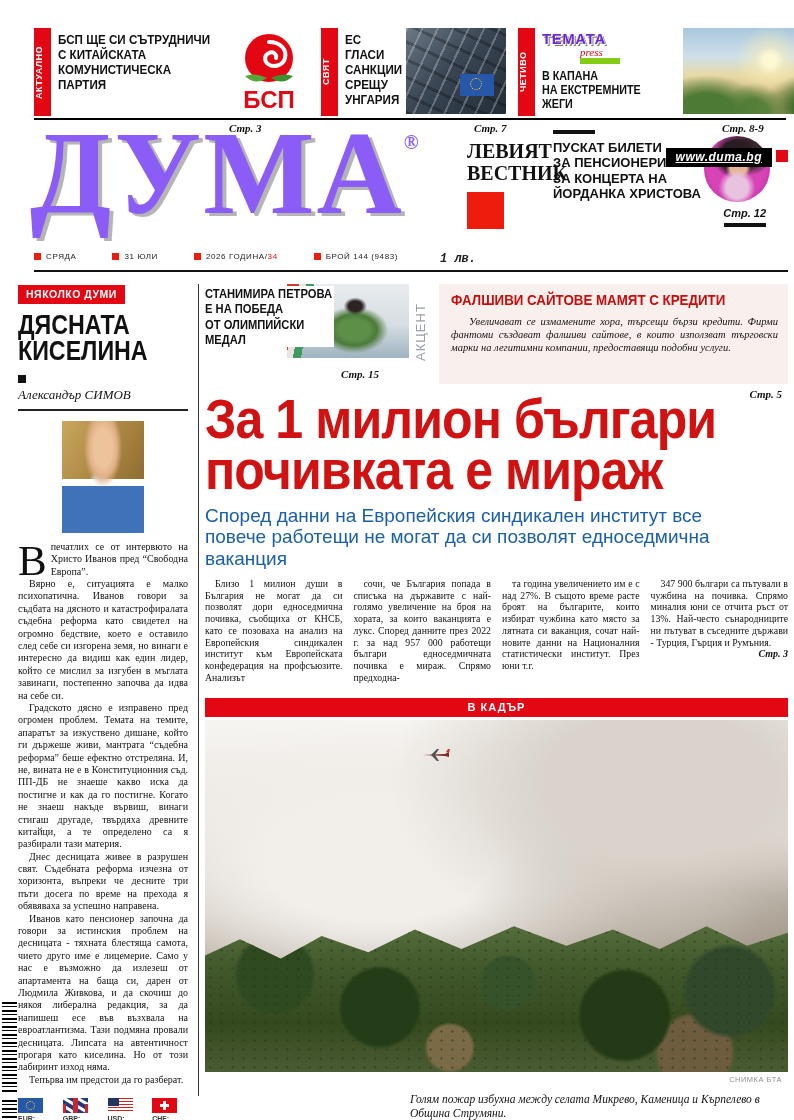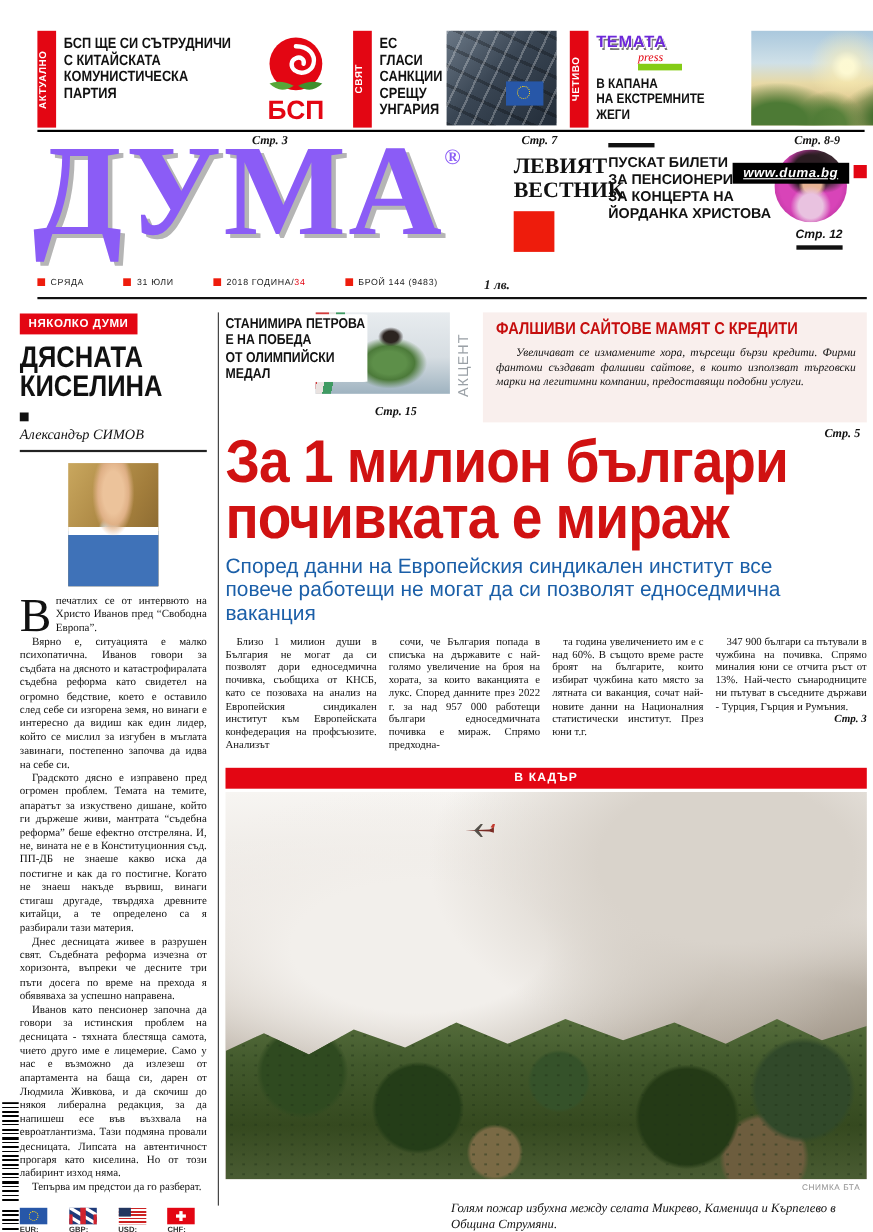--- a/index.html
+++ b/index.html
@@ -70,21 +70,21 @@
       radial-gradient(circle at 50% 50%, #d844b8 0 60%, #a3258c 100%); }
   .promo-page { font-family:Liberation Sans, sans-serif; font-weight:bold; font-style:italic;
                 font-size:11px; text-align:right; margin:6px 22px 4px 0; cursor:pointer; }
   .promo .dash.end { margin:0 22px 0 auto; }
 
   .dateline { position:absolute; left:4px; top:122px; width:754px; height:18px; font-size:8px;
               letter-spacing:.6px; color:#222; display:flex; align-items:flex-start; }
   .d-item { display:flex; align-items:center; margin-right:36px; }
   .d-sq { width:7px; height:7px; background:#ee1c0c; margin-right:5px; }
   .d-red { color:#e30613; }
-  .price { font-family:Liberation Serif, serif; font-style:italic; font-weight:bold;
+  .price { font-family:Liberation Mono, monospace; font-style:italic; font-weight:bold;
            font-size:12px; letter-spacing:0; margin-left:6px; }
   .site { position:absolute; right:16px; top:18px; background:#000; color:#fff; font-weight:bold;
           font-style:italic; font-size:12px; padding:2px 10px 3px; letter-spacing:.5px; cursor:pointer;
           text-decoration:underline; }
   .site-sq { position:absolute; right:0; top:20px; width:12px; height:12px; background:#e30613; }
   .mast-rule { position:absolute; left:4px; top:140px; width:754px; border-top:2px solid #111; }
 
   
   .opinion { position:absolute; left:18px; top:284px; width:181px; height:812px;
              border-right:1px solid #333; padding-right:10px; }
@@ -268,21 +268,21 @@
       <span class="d-item">
           <span class="d-sq"></span>
           <span>СРЯДА</span>
         </span>
       <span class="d-item">
           <span class="d-sq"></span>
           <span>31 ЮЛИ</span>
         </span>
       <span class="d-item">
           <span class="d-sq"></span>
-          <span>2018 ГОДИНА/</span>
+          <span>2026 ГОДИНА/</span>
           <span class="d-red">34</span>
         </span>
       <span class="d-item">
           <span class="d-sq"></span>
           <span>БРОЙ 144 (9483)</span>
         </span>
       <span class="price serif">1 лв.</span>
     </div>
     <div class="site">www.duma.bg</div>
     <div class="site-sq"></div>
@@ -352,21 +352,21 @@
       </div>
     </div>
 
     <div class="headline"><span class="cond pre">За 1 милион българи
 почивката е мираж</span></div>
     <div class="subhead">Според данни на Европейския синдикален институт все повече работещи не могат да си позволят едноседмична ваканция</div>
 
     <div class="lead-body">
       <div class="lead-col">Близо 1 милион души в България не могат да си позволят дори едноседмична почивка, съобщиха от КНСБ, като се позоваха на анализ на Европейския синдикален институт към Европейската конфедерация на профсъюзите. Анализът</div>
       <div class="lead-col">сочи, че България попада в списъка на държавите с най-голямо увеличение на броя на хората, за които ваканцията е лукс. Според данните през 2022 г. за над 957 000 работещи българи едноседмичната почивка е мираж. Спрямо предходна-</div>
-      <div class="lead-col">та година увеличението им е с над 60%. В същото време расте броят на българите, които избират чужбина като място за лятната си ваканция, сочат най-новите данни на Националния статистически институт. През юни т.г.</div>
+      <div class="lead-col">та година увеличението им е с над 27%. В същото време расте броят на българите, които избират чужбина като място за лятната си ваканция, сочат най-новите данни на Националния статистически институт. През юни т.г.</div>
       <div class="lead-col">
         <span>347 900 българи са пътували в чужбина на почивка. Спрямо миналия юни се отчита ръст от 13%. Най-често сънародниците ни пътуват в съседните държави - Турция, Гърция и Румъния.</span>
         <div class="lead-page">Стр. 3</div>
       </div>
     </div>
 
     <div class="vkadar">В КАДЪР</div>
 
     <div class="firephoto">
       <svg class="plane" viewBox="0 0 30 14">

